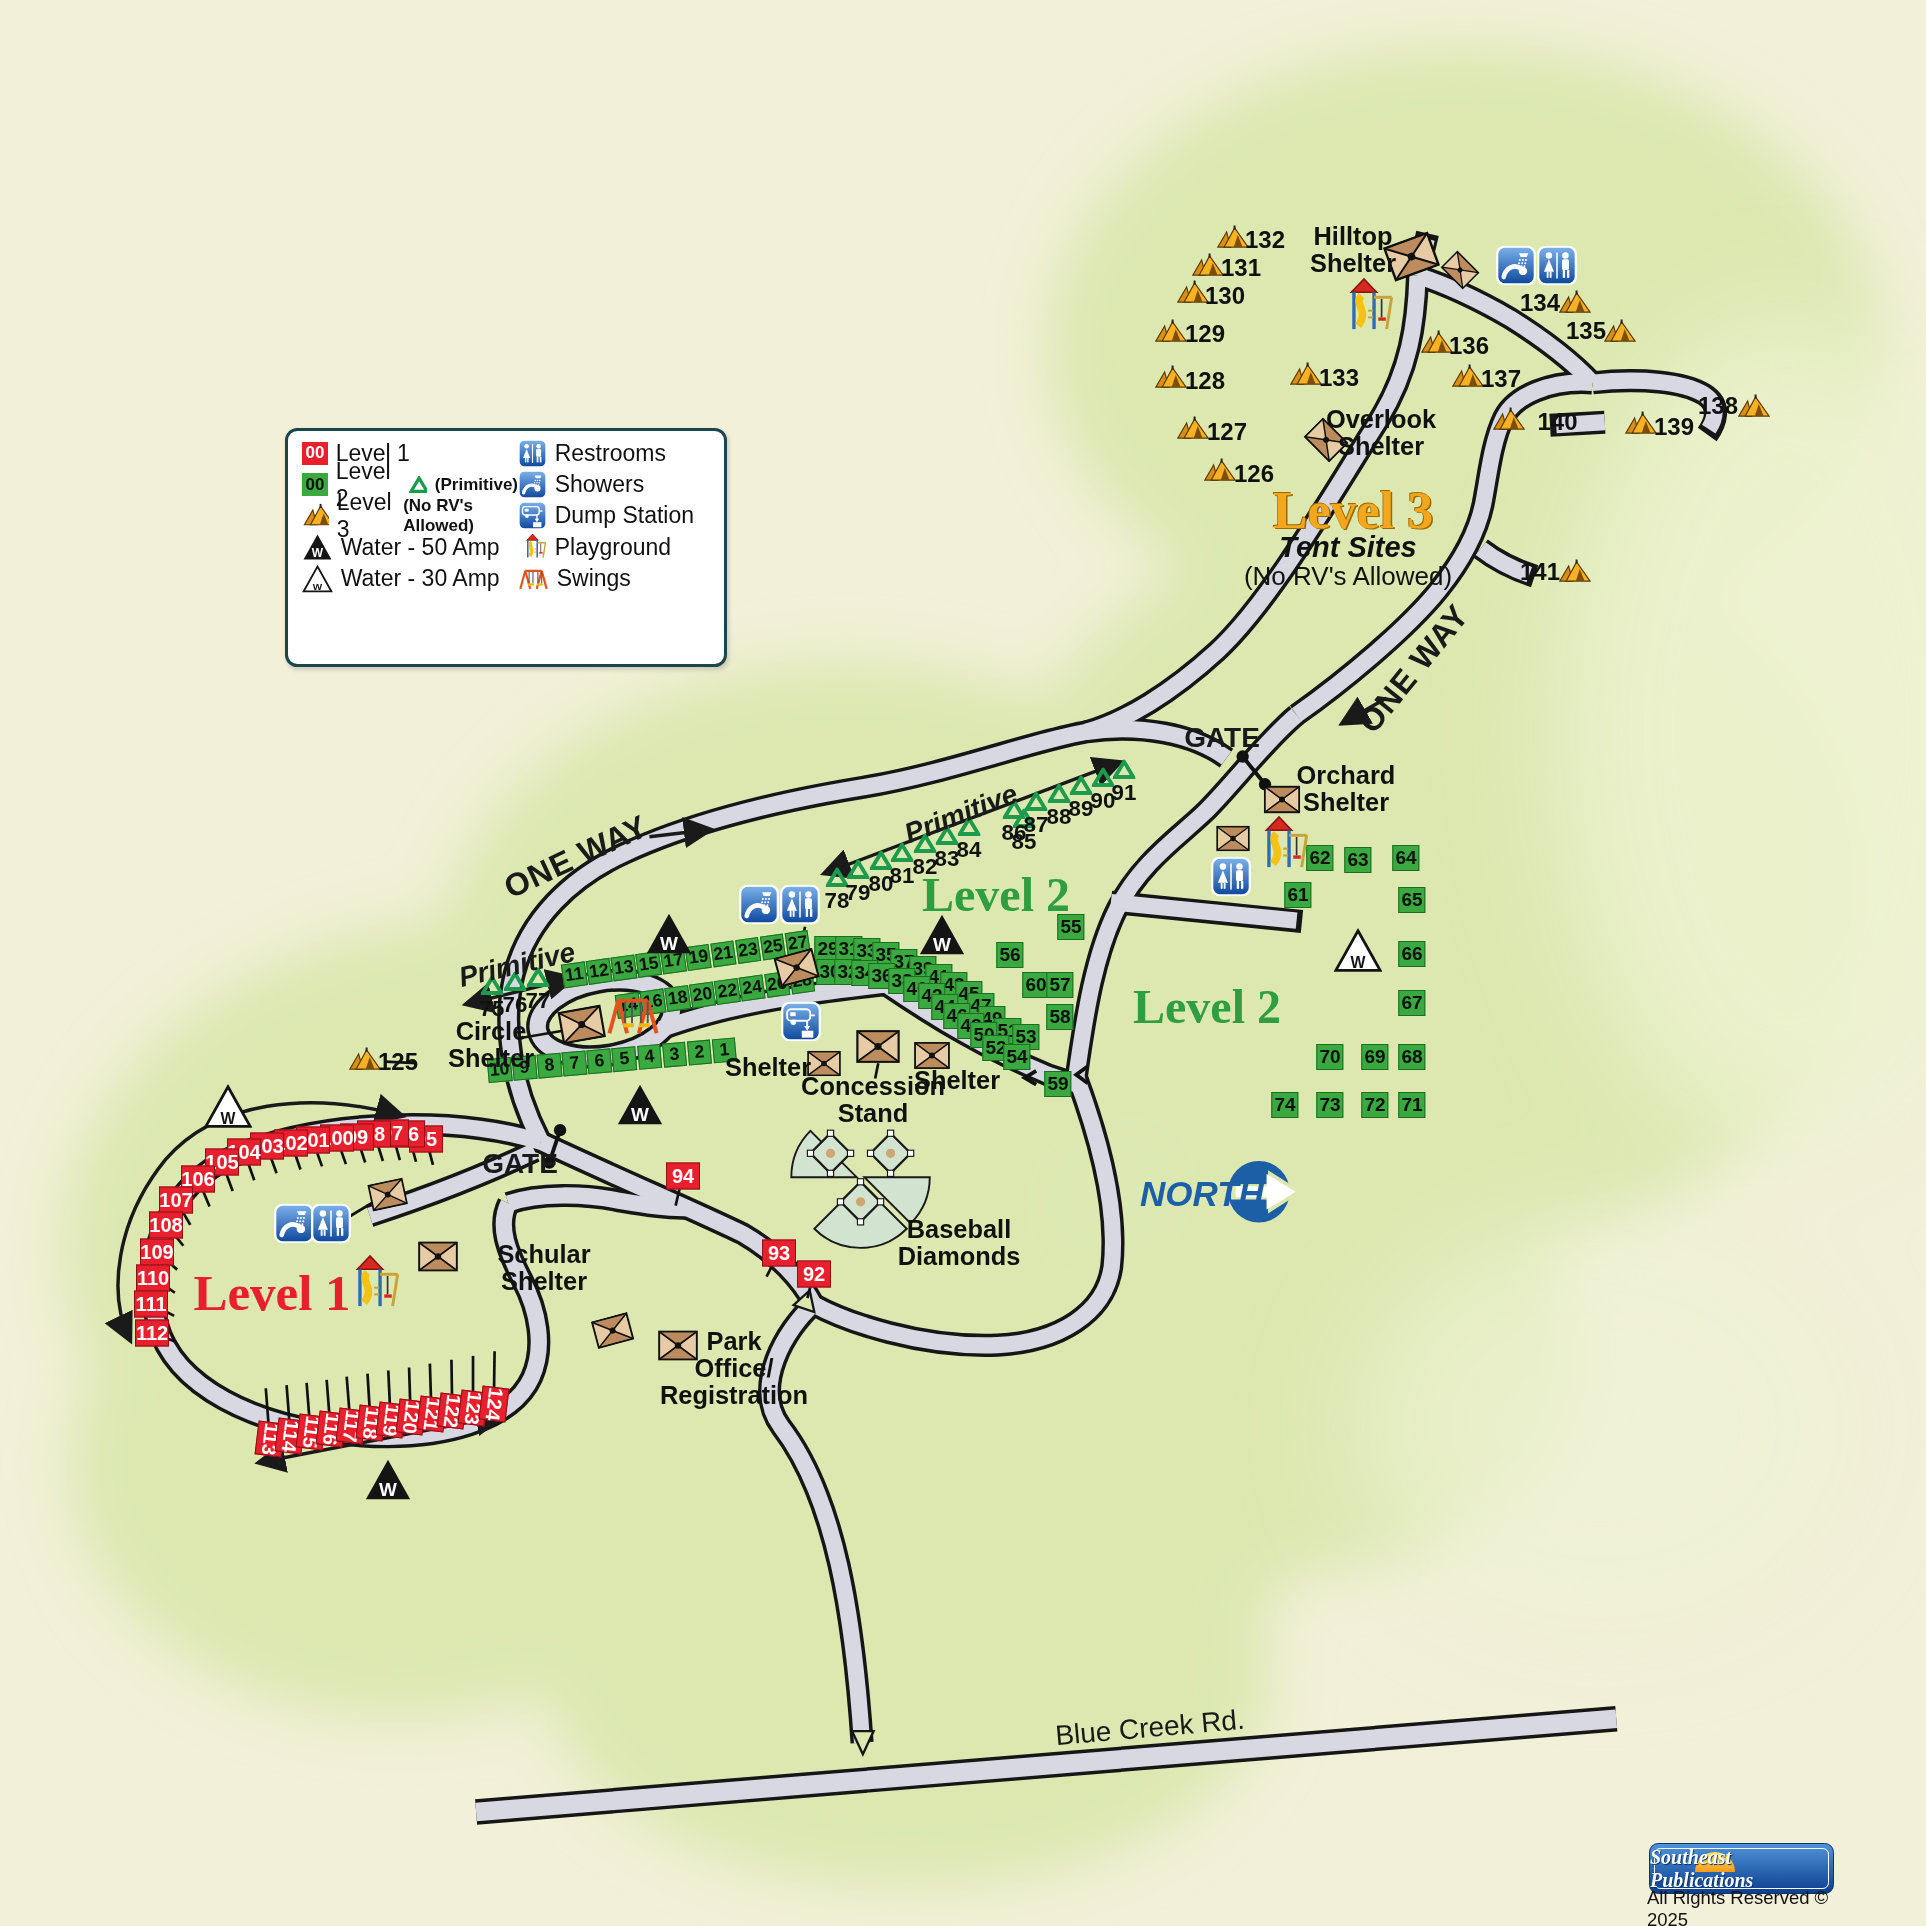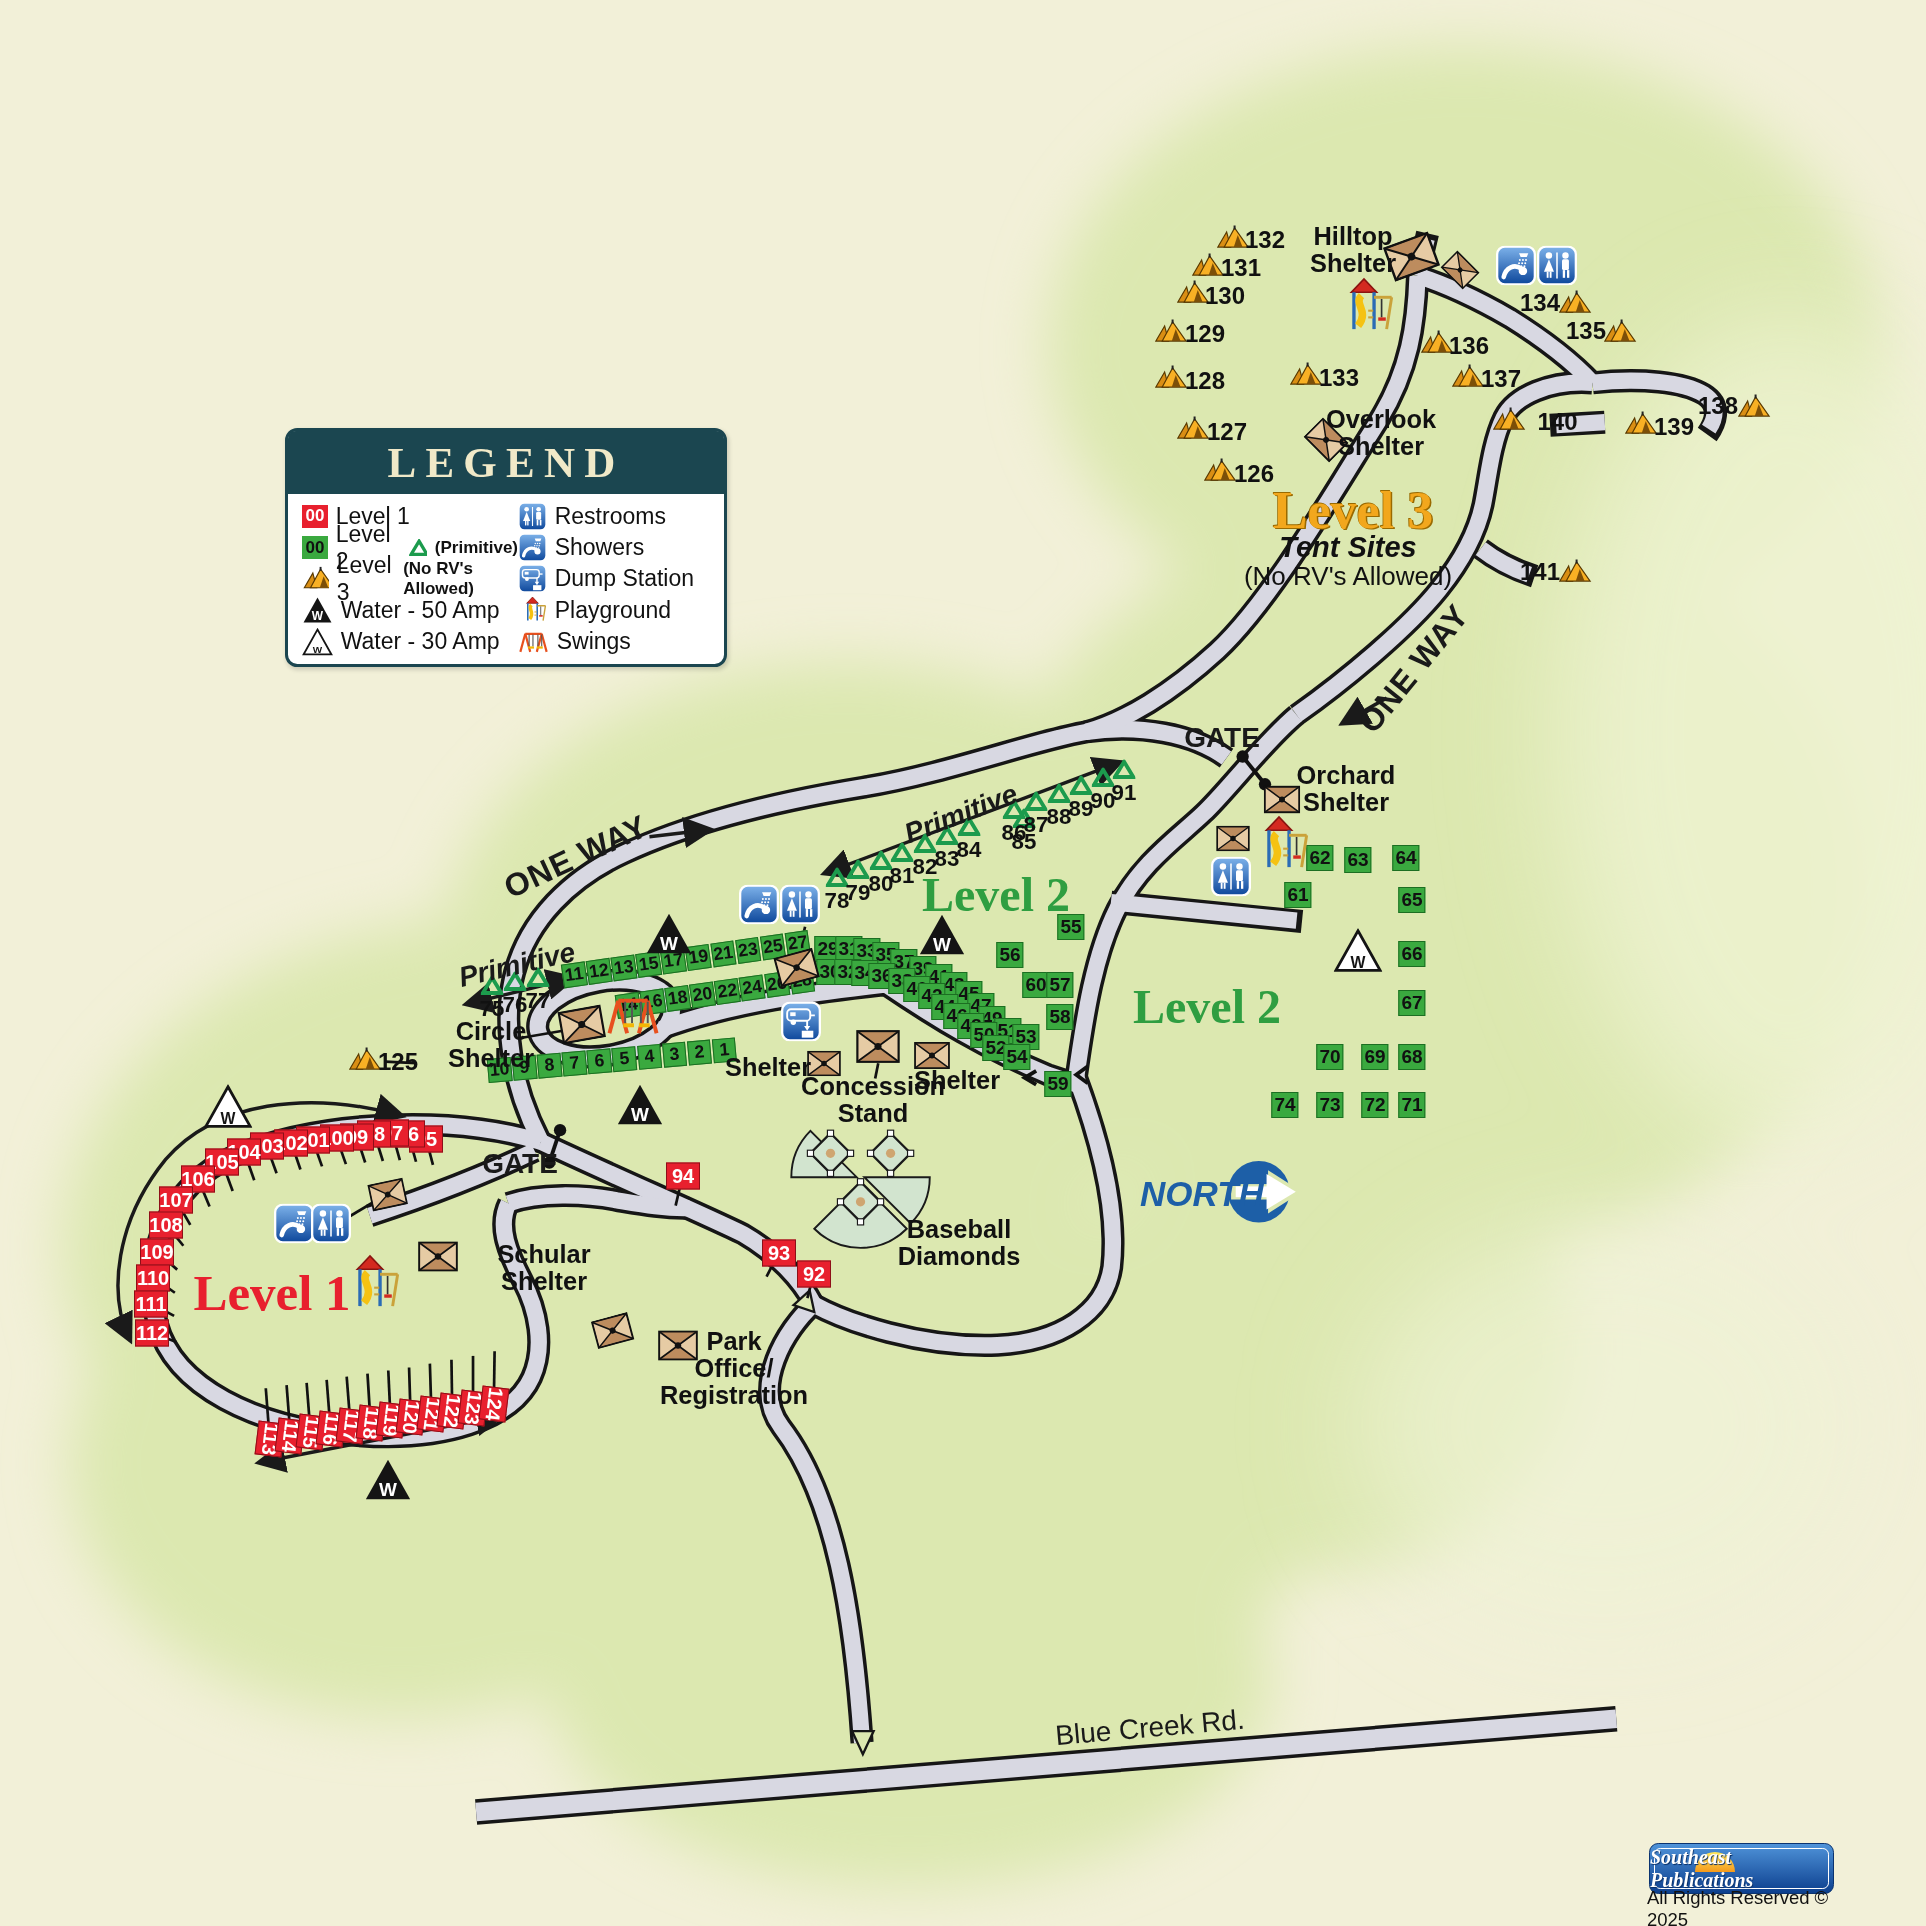--- a/index.html
+++ b/index.html
@@ -338,23 +338,20 @@
   <g>
     <circle cx="1634" cy="1547" r="40" fill="#1d5fa7"></circle>
     <rect x="1598" y="1537" width="48" height="20" fill="#dce8b0"></rect>
     <polygon points="1646,1519 1690,1547 1646,1575" fill="#dce8b0"></polygon>
     <rect x="1604" y="1540" width="44" height="14" fill="#fff"></rect>
     <polygon points="1644,1524 1682,1547 1644,1570" fill="#fff"></polygon>
   </g>
 </svg>
 
 <div class="legend">
-  <div class="hdr">
-    <span>LEGEND</span>
-  </div>
   <div class="cols">
     <div class="col c1" id="legend-col1">
           <div class="row">
             <div class="lg-badge" style="background:#e8202e;color:#fff">00</div>
             <span class="lbl">Level 1</span>
           </div>
           <div class="row">
             <div class="lg-badge" style="background:#3aa93f;color:#111">00</div>
             <span class="lbl">Level 2</span>
             <svg width="20" height="17.7" viewBox="0 0 22.9688 23">

